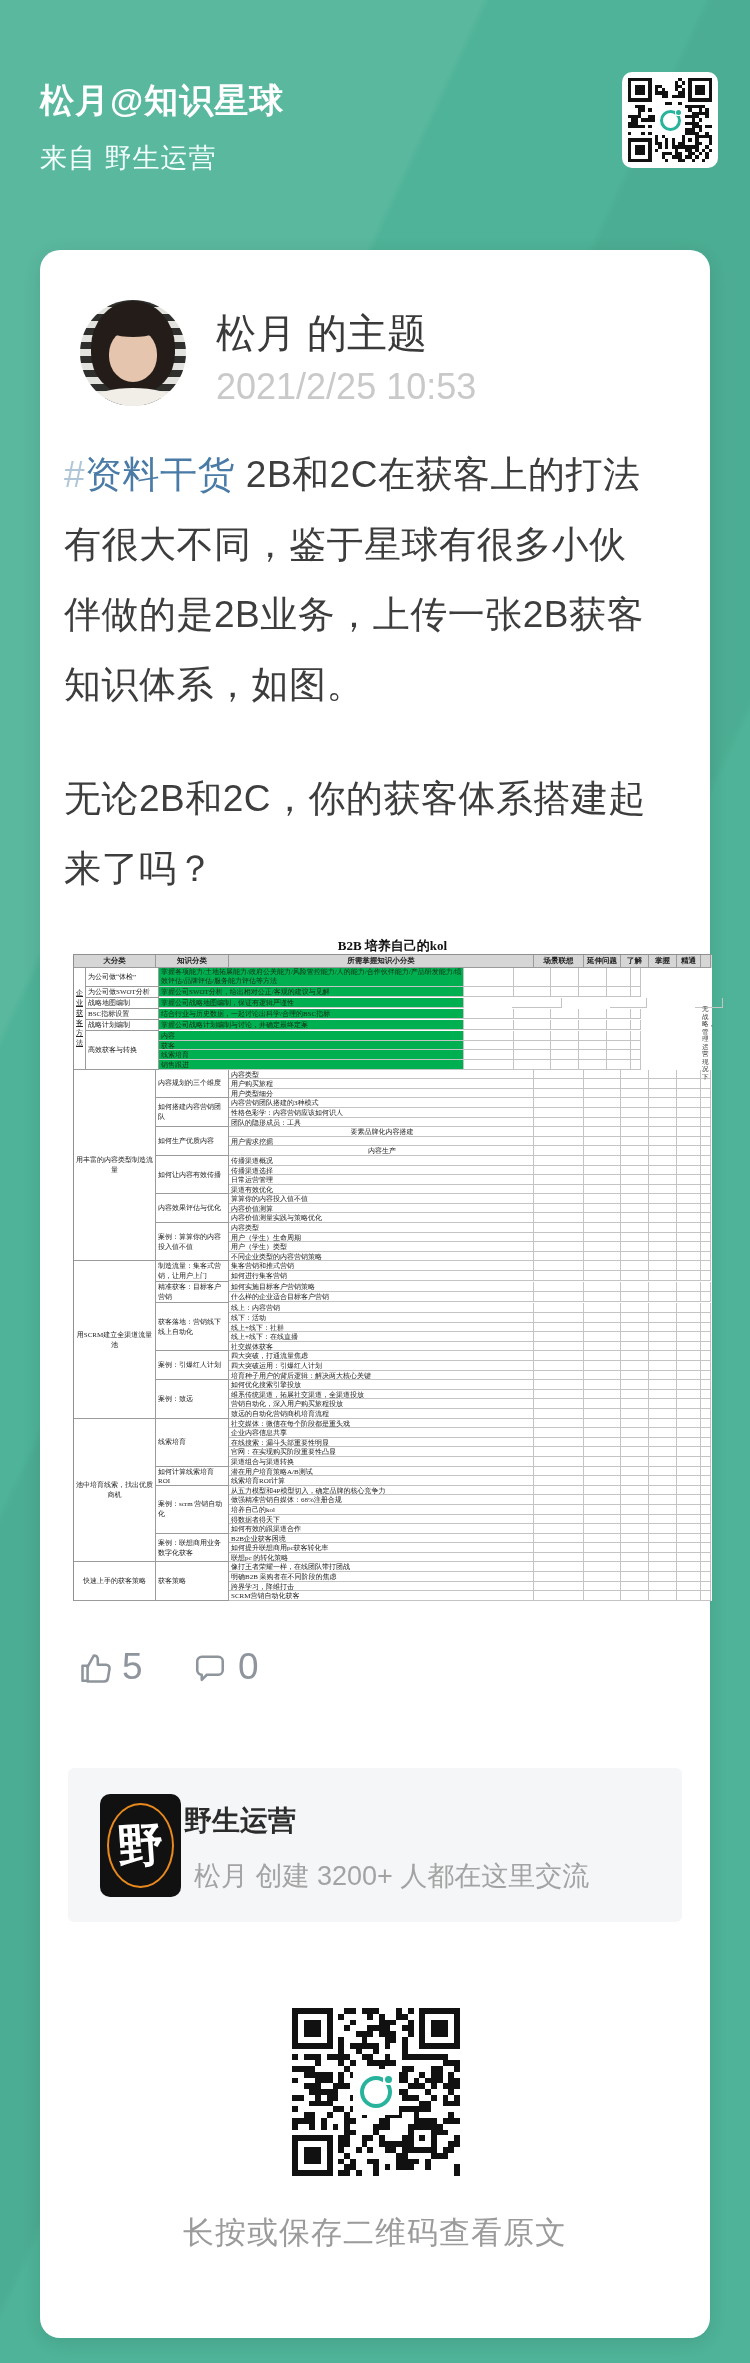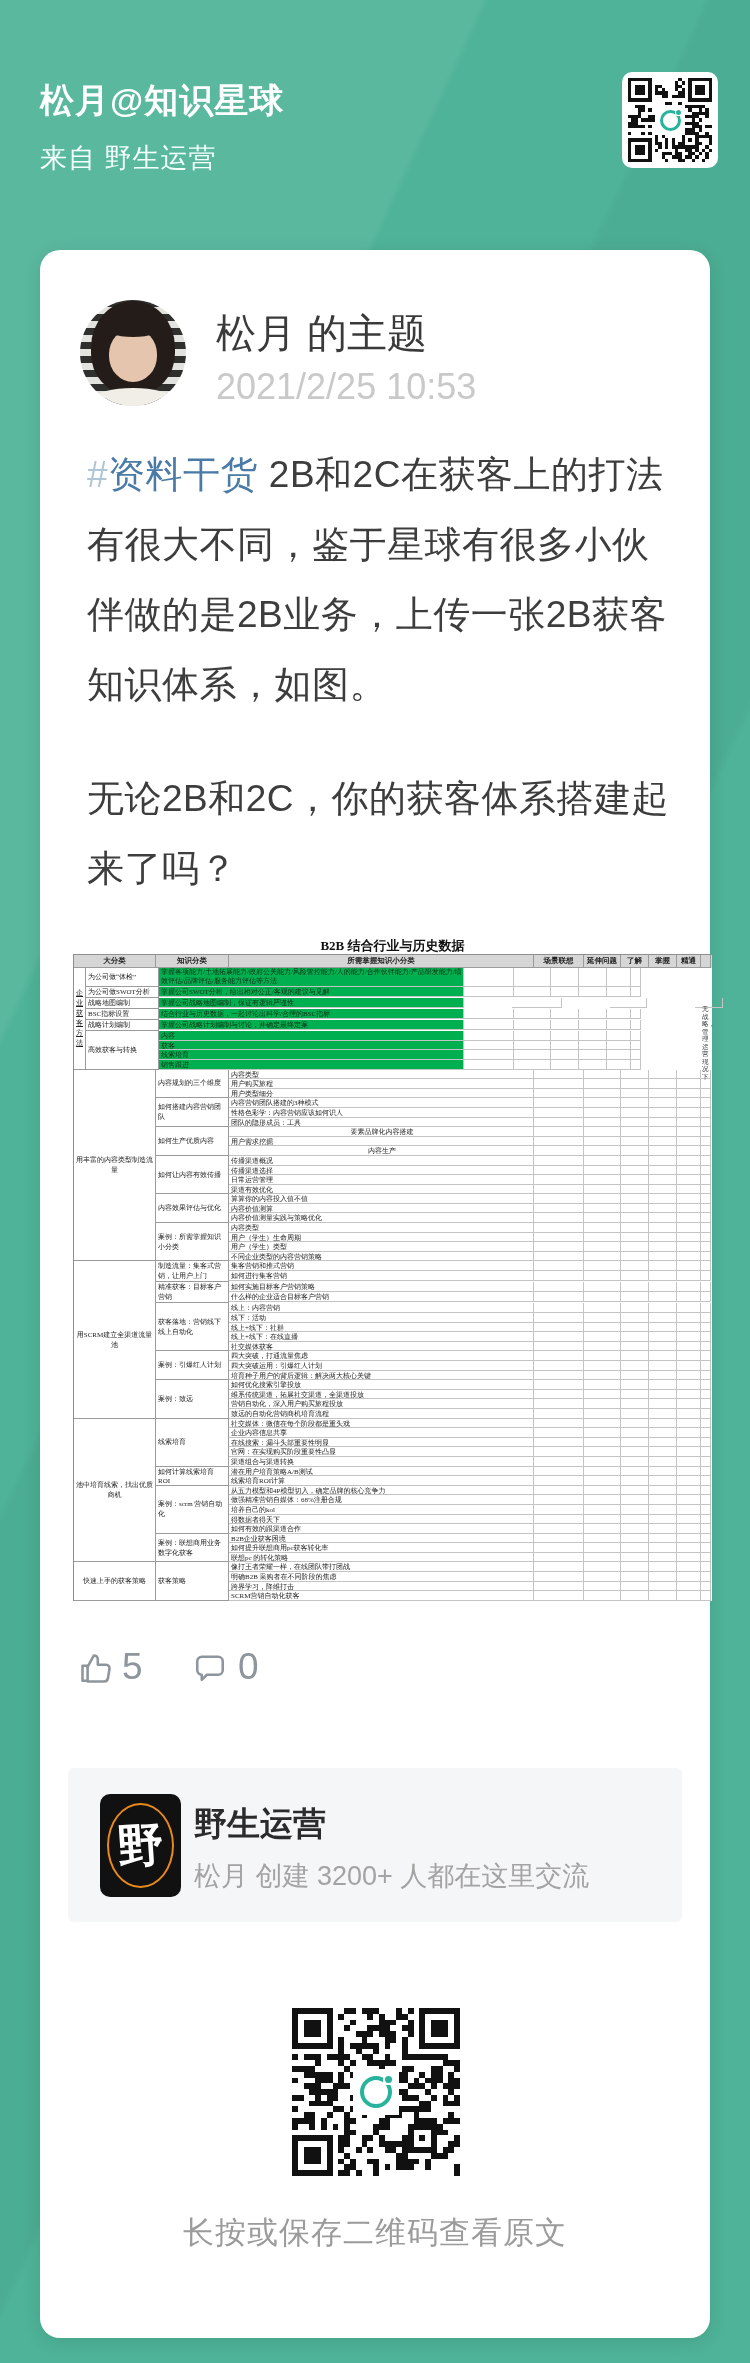--- a/index.html
+++ b/index.html
@@ -19,21 +19,21 @@
         box-shadow:0 4px 18px rgba(0,0,0,0.10);}
   
   .avatar{position:absolute;left:40px;top:50px;width:106px;height:106px;border-radius:50%;overflow:hidden;
           background:repeating-linear-gradient(180deg,#2f2f2d 0 7px,#e2e2de 7px 14px);}
   .avatar .hair{position:absolute;width:80%;height:88%;left:10%;top:1%;background:#241c18;border-radius:50% 50% 44% 44%;}
   .avatar .face{position:absolute;width:46%;height:50%;left:27%;top:27%;background:#e6c5ae;border-radius:48% 48% 50% 50%;}
   .avatar .bangs{position:absolute;width:58%;height:20%;left:21%;top:15%;background:#241c18;border-radius:0 0 55% 55%;}
   .avatar .body{position:absolute;width:72%;height:20%;left:14%;bottom:-3%;background:#f1eee8;border-radius:50% 50% 0 0;}
   .post-title{position:absolute;left:176px;top:56px;font-size:40px;color:#3a3a3a;font-weight:500;}
   .post-date{position:absolute;left:176px;top:116px;font-size:36px;color:#c9c9c9;}
-  .para{position:absolute;left:47px;width:598px;font-size:37px;line-height:70px;color:#3d3d3d;letter-spacing:0.5px;}
+  .para{position:absolute;left:24px;width:598px;font-size:37px;line-height:70px;color:#3d3d3d;letter-spacing:0.5px;}
   .p1{top:190px;}
   .p2{top:514px;}
   .hash{color:#aec6d8;}
   .tag{color:#4a7ba6;}
   
   .kb{position:absolute;left:33px;top:688px;width:639px;color:#222;
       font-family:"Liberation Serif","DejaVu Serif",serif;}
   .kb-title{height:16px;line-height:16px;text-align:center;font-weight:bold;font-size:13px;color:#111;}
   .kb-grid{border-top:1px solid #8f8f8f;border-left:1px solid #8f8f8f;position:relative;background:#fff;}
   .kb-hrow{display:flex;background:#d6d6d6;font-weight:bold;}
@@ -58,21 +58,21 @@
   .eng .ic{position:absolute;top:2px;}
   .like-ic{left:38px;} .like-n{position:absolute;left:82px;top:-2px;font-size:37px;}
   .cmt-ic{left:152px;} .cmt-n{position:absolute;left:198px;top:-2px;font-size:37px;}
   
   .promo{position:absolute;left:28px;top:1518px;width:614px;height:154px;background:#f5f6f8;border-radius:6px;}
   .promo-logo{position:absolute;left:32px;top:26px;width:81px;height:103px;background:#111;border-radius:10px;}
   .promo-logo .ellipse{position:absolute;left:7px;top:9px;right:7px;bottom:9px;border:2px solid #e8891d;border-radius:50%;}
   .promo-logo .zi{position:absolute;inset:0;display:flex;align-items:center;justify-content:center;
                   color:#fff;font-size:46px;font-weight:bold;font-family:"Liberation Serif","DejaVu Serif",serif;
                   transform:rotate(-4deg);}
-  .promo-name{position:absolute;left:126px;top:34px;font-size:33px;font-weight:bold;color:#2b2b2b;}
+  .promo-name{position:absolute;left:116px;top:34px;font-size:28px;font-weight:bold;color:#2b2b2b;}
   .promo-desc{position:absolute;left:126px;top:90px;font-size:27px;color:#a3a3a3;}
   
   .qr-wrap{position:relative;}
   .qr-bottom{position:absolute;left:252px;top:1758px;width:168px;height:168px;background:#fff;}
   .qr-logo{position:absolute;left:50%;top:50%;transform:translate(-50%,-50%);background:#fff;
            display:flex;align-items:center;justify-content:center;}
   .qr-logo.lg{width:46px;height:46px;}
   .qr-logo.sm{width:30px;height:30px;}
   .ring{position:relative;border-radius:50%;border:4px solid #28b39c;}
   .lg .ring{width:24px;height:24px;}
@@ -292,21 +292,21 @@
       <div class="bangs"></div>
       <div class="body"></div>
   </div>
   <div class="post-title">松月 的主题</div>
   <div class="post-date">2021/2/25 10:53</div>
 
   <div class="para p1"><span class="hash">#</span><span class="tag">资料干货</span><span> 2B和2C在获客上的打法有很大不同，鉴于星球有很多小伙伴做的是2B业务，上传一张2B获客知识体系，如图。</span></div>
   <div class="para p2">无论2B和2C，你的获客体系搭建起来了吗？</div>
 
   <div class="kb">
-    <div class="kb-title">B2B 结合行业与历史数据</div>
+    <div class="kb-title">B2B 培养自己的kol</div>
     <div class="kb-grid" id="kb-grid">
       <div class="side-note">无战略，管理运营现况下</div>
     <div class="kb-hrow">
           <div class="kb-hc" style="width: 82px;">大分类</div>
           <div class="kb-hc" style="width: 73px;">知识分类</div>
           <div class="kb-hc" style="width: 305px;">所需掌握知识小分类</div>
           <div class="kb-hc" style="width: 50px;">场景联想</div>
           <div class="kb-hc" style="width: 37px;">延伸问题</div>
           <div class="kb-hc" style="width: 28px;">了解</div>
           <div class="kb-hc" style="width: 28px;">掌握</div>
@@ -595,21 +595,21 @@
                   <div class="cell" style="width: 50px;"></div>
                   <div class="cell" style="width: 37px;"></div>
                   <div class="cell" style="width: 28px;"></div>
                   <div class="cell" style="width: 28px;"></div>
                   <div class="cell" style="width: 24px;"></div>
                   <div class="cell" style="width: 10px;"></div>
                 </div>
               </div>
             </div>
             <div class="grp">
-              <div class="grp-name" style="width: 73px;">案例：所需掌握知识小分类</div>
+              <div class="grp-name" style="width: 73px;">案例：算算你的内容投入值不值</div>
               <div class="grp-items">
                 <div class="item" style="height: 9.6px;">
                   <div class="cell item-detail" style="width: 305px;">内容类型</div>
                   <div class="cell" style="width: 50px;"></div>
                   <div class="cell" style="width: 37px;"></div>
                   <div class="cell" style="width: 28px;"></div>
                   <div class="cell" style="width: 28px;"></div>
                   <div class="cell" style="width: 24px;"></div>
                   <div class="cell" style="width: 10px;"></div>
                 </div>

